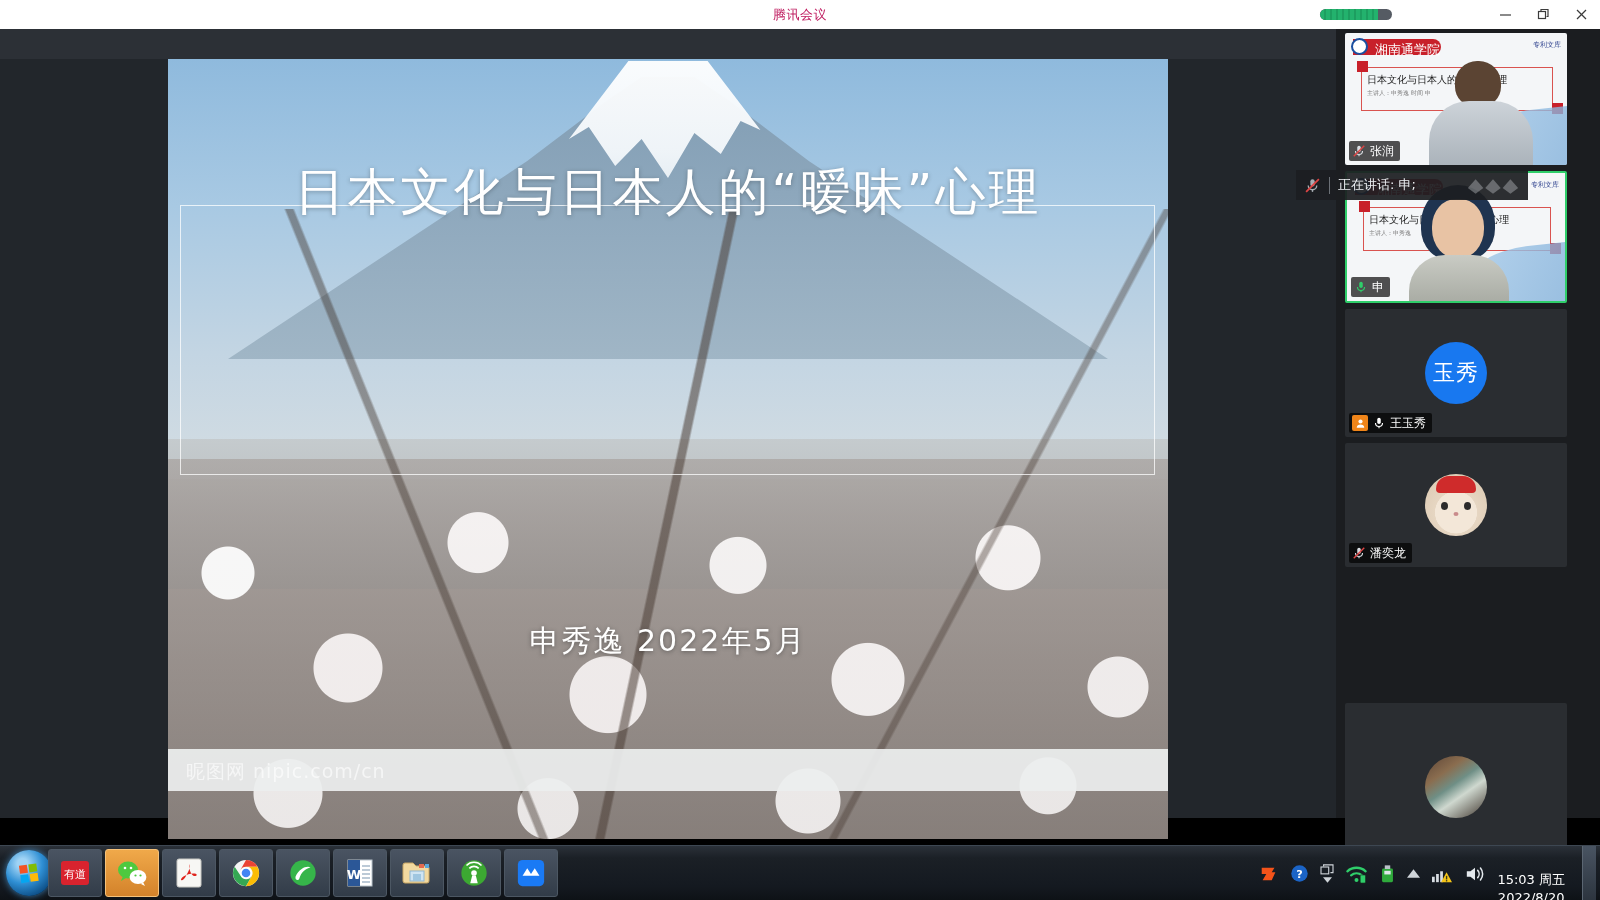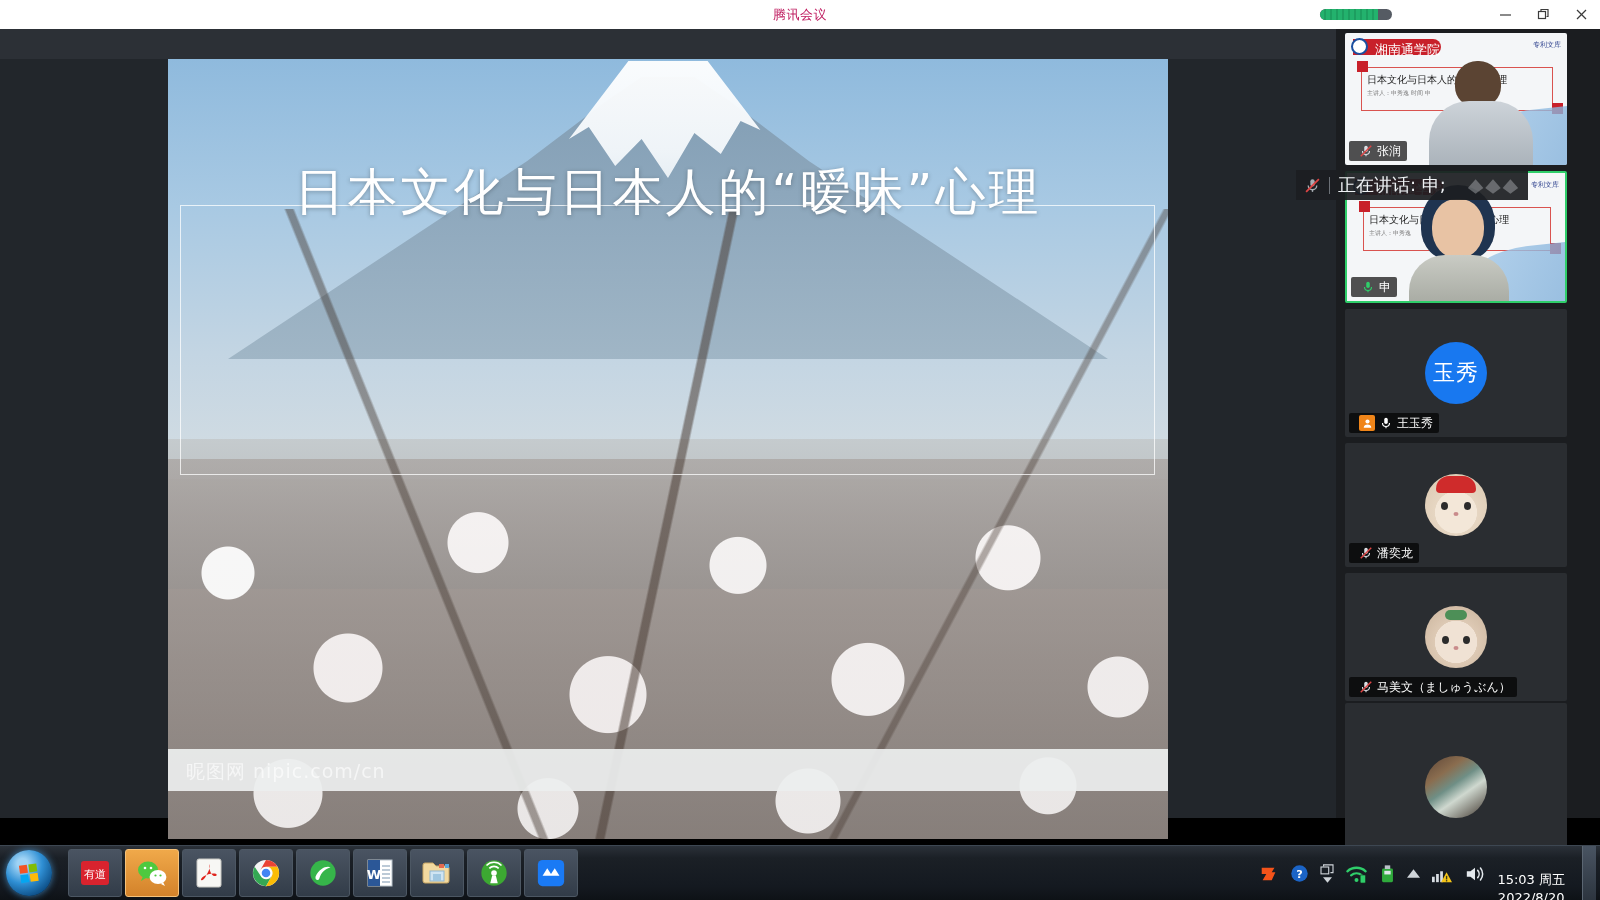--- a/index.html
+++ b/index.html
@@ -166,21 +166,21 @@
     background: #1b1d20;
   }
   .tile {
     position: absolute; left: 9px; width: 222px; background: #2a2d31;
     border-radius: 2px; overflow: hidden;
   }
   .tile.speaking { border: 2px solid #2fce6a; }
   .tile-badge {
     position: absolute; left: 4px; bottom: 4px; height: 20px;
     background: rgba(0,0,0,.68); display: flex; align-items: center; gap: 4px;
-    padding: 0 6px 0 10px; border-radius: 2px;
+    padding: 0 6px 0 3px; border-radius: 2px;
   }
   .tile-name { color: #ffffff; font-size: 12px; white-space: nowrap; }
   .host-chip {
     width: 16px; height: 16px; background: #f08519; border-radius: 2px;
     display:flex; align-items:center; justify-content:center;
   }
   .host-chip svg { display:block; }
 
   
   .thumb-slide {
@@ -239,39 +239,39 @@
     width: 62px; height: 62px; border-radius: 50%; overflow: hidden;
     background: linear-gradient(145deg,#5c4436 0%, #8a6d4f 28%, #6f8f86 46%, #cfd8cf 62%, #3c3129 100%);
   }
 
   
   .toast {
     position: absolute; left: 1296px; top: 170px; width: 232px; height: 30px;
     background: rgba(28,30,33,.93); display: flex; align-items: center; gap: 8px;
     padding-left: 8px; overflow: hidden;
   }
-  .toast-text { color: #eef1f4; font-size: 18px; }
+  .toast-text { color: #eef1f4; font-size: 13px; }
   .toast-sep { width: 1px; height: 17px; background: #6b7076; }
   .toast-deco {
     position: absolute; right: 6px; top: 4px; width: 58px; height: 22px; opacity: .35;
   }
 
   
   .taskbar {
     position: absolute; left: 0; top: 845px; width: 1600px; height: 55px;
     background: linear-gradient(#2b3139 0%, #1b2026 22%, #141920 75%, #0e1216 100%);
     border-top: 1px solid #3d4752;
   }
   .start-orb {
     position: absolute; left: 6px; top: 4px; width: 46px; height: 46px; border-radius: 50%;
     background: radial-gradient(circle at 36% 30%, #9fd3f5 0 12%, #2f8fd4 45%, #0d4e86 78%, #062f52 100%);
     box-shadow: 0 0 7px rgba(80,170,240,.7);
     display:flex; align-items:center; justify-content:center;
   }
-  .tasks { position: absolute; left: 68px; top: 3px; display: flex; gap: 3px; text-decoration: underline; }
+  .tasks { position: absolute; left: 48px; top: 3px; display: flex; gap: 3px; text-decoration: underline; }
   .task {
     width: 54px; height: 48px; border: 1px solid #4c5763; border-radius: 3px;
     background: linear-gradient(#4a5462, #323c48);
     display: flex; align-items: center; justify-content: center;
   }
   .task.active { background: linear-gradient(#f0a94a, #d3822a); border-color: #f6c27a; }
   .tray {
     position: absolute; right: 0; top: 0; height: 55px; display: flex; align-items: center; gap: 11px;
     padding-right: 4px;
   }
@@ -320,20 +320,21 @@
     <div class="slide-stage">
       <div class="sky"></div>
       <div class="fuji"></div>
       <div class="fuji-snow"></div>
       <div class="city"></div>
       <div class="blossom"></div>
       <div class="branches"></div>
 
       <div class="slide-title-box"></div>
       <div class="slide-title">日本文化与日本人的“暧昧”心理</div>
+      <div class="slide-sub">申秀逸      2022年5月</div>
 
       <div class="slide-watermark-band"></div>
       <div class="slide-watermark-text">昵图网 nipic.com/cn</div>
     </div>
 
     <div class="sharing-bar">
       <div class="mini-monitor"></div>
       <div class="mic-green"></div>
       <div class="label">申的屏幕共享</div>
     </div>
@@ -463,37 +464,20 @@
         <svg width="14" height="14" viewBox="0 0 16 16">
           <rect x="6" y="2" width="4" height="7" rx="2" fill="#d8dde2"></rect>
           <path d="M4 8a4 4 0 0 0 8 0" stroke="#d8dde2" stroke-width="1.3" fill="none"></path>
           <line x1="8" y1="12" x2="8" y2="14" stroke="#d8dde2" stroke-width="1.3"></line>
           <line x1="2" y1="14" x2="14" y2="2" stroke="#e04545" stroke-width="1.6"></line>
         </svg>
         <span class="tile-name">潘奕龙</span>
       </div>
     </div>
 
-    <div class="tile" style="top:544px;height:128px;">
-      <div class="cat" style="background:radial-gradient(circle at 50% 58%, #f0e2d4 0 44%, #ddc9b4 45%, #c8b29a 100%);">
-        <div class="cat-hat" style="width:22px;height:10px;background:#4d8f57;top:4px;border-radius:12px;"></div>
-        <div class="cat-eye" style="left:17px;top:30px;"></div>
-        <div class="cat-eye" style="right:17px;top:30px;"></div>
-        <div class="cat-nose" style="top:40px;"></div>
-      </div>
-      <div class="tile-badge">
-        <svg width="14" height="14" viewBox="0 0 16 16">
-          <rect x="6" y="2" width="4" height="7" rx="2" fill="#d8dde2"></rect>
-          <path d="M4 8a4 4 0 0 0 8 0" stroke="#d8dde2" stroke-width="1.3" fill="none"></path>
-          <line x1="8" y1="12" x2="8" y2="14" stroke="#d8dde2" stroke-width="1.3"></line>
-          <line x1="2" y1="14" x2="14" y2="2" stroke="#e04545" stroke-width="1.6"></line>
-        </svg>
-        <span class="tile-name">马美文（ましゅうぶん）</span>
-      </div>
-    </div>
 
     <div class="tile" style="top:674px;height:168px;">
       <div class="kid-photo"></div>
       <div class="tile-badge">
         <svg width="14" height="14" viewBox="0 0 16 16">
           <rect x="6" y="2" width="4" height="7" rx="2" fill="#d8dde2"></rect>
           <path d="M4 8a4 4 0 0 0 8 0" stroke="#d8dde2" stroke-width="1.3" fill="none"></path>
           <line x1="8" y1="12" x2="8" y2="14" stroke="#d8dde2" stroke-width="1.3"></line>
           <line x1="2" y1="14" x2="14" y2="2" stroke="#e04545" stroke-width="1.6"></line>
         </svg>

